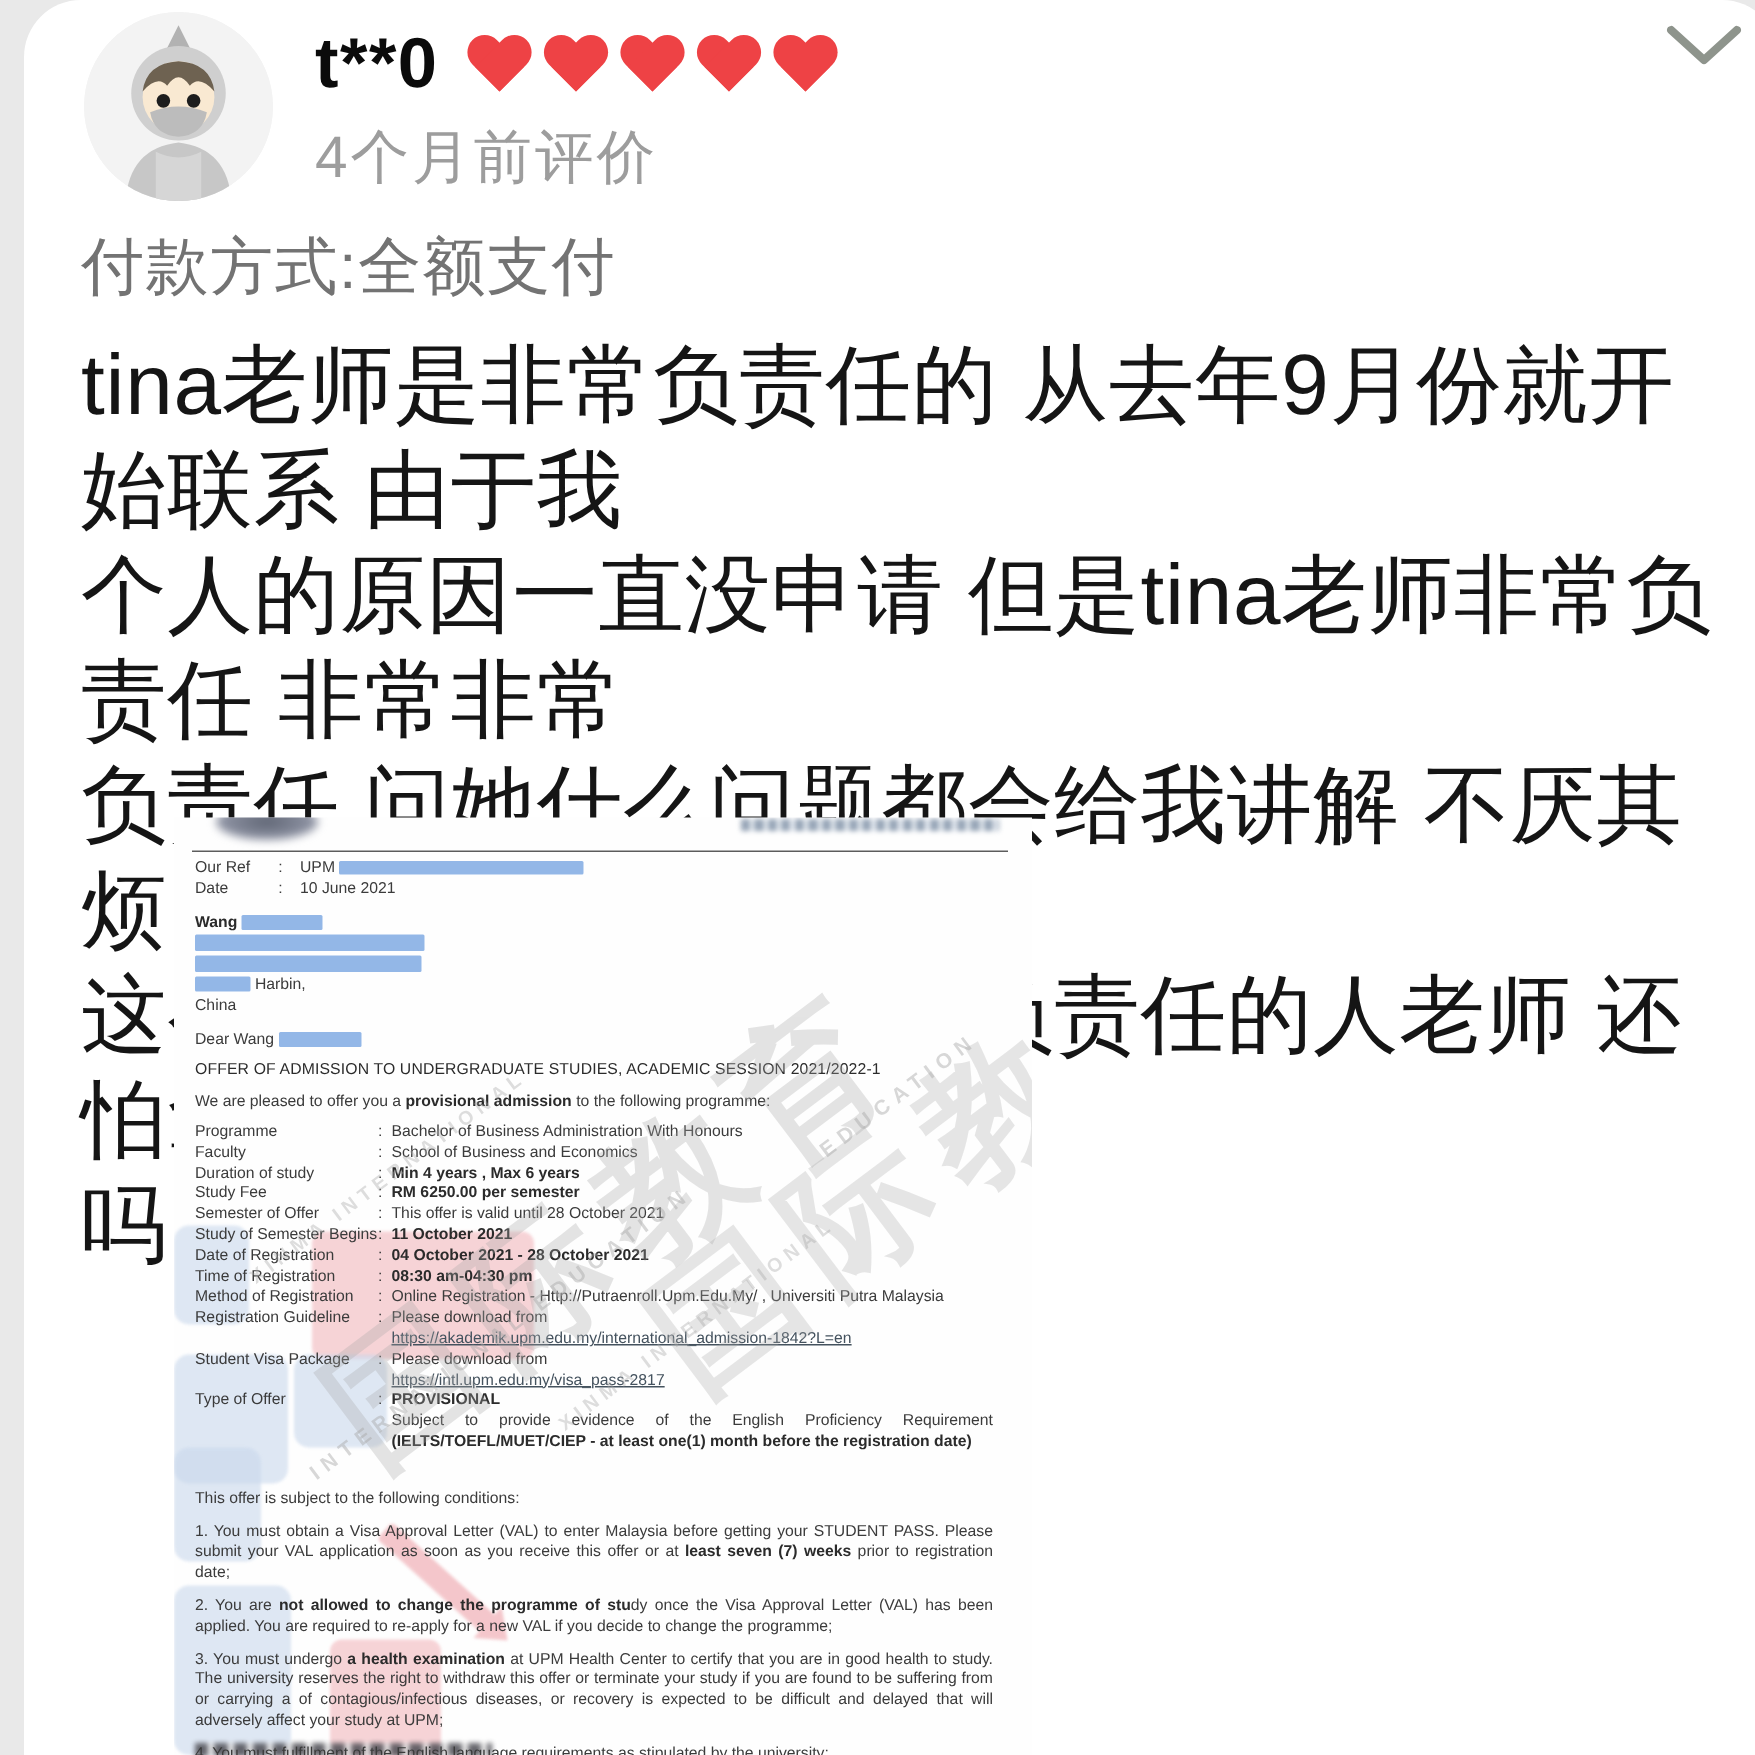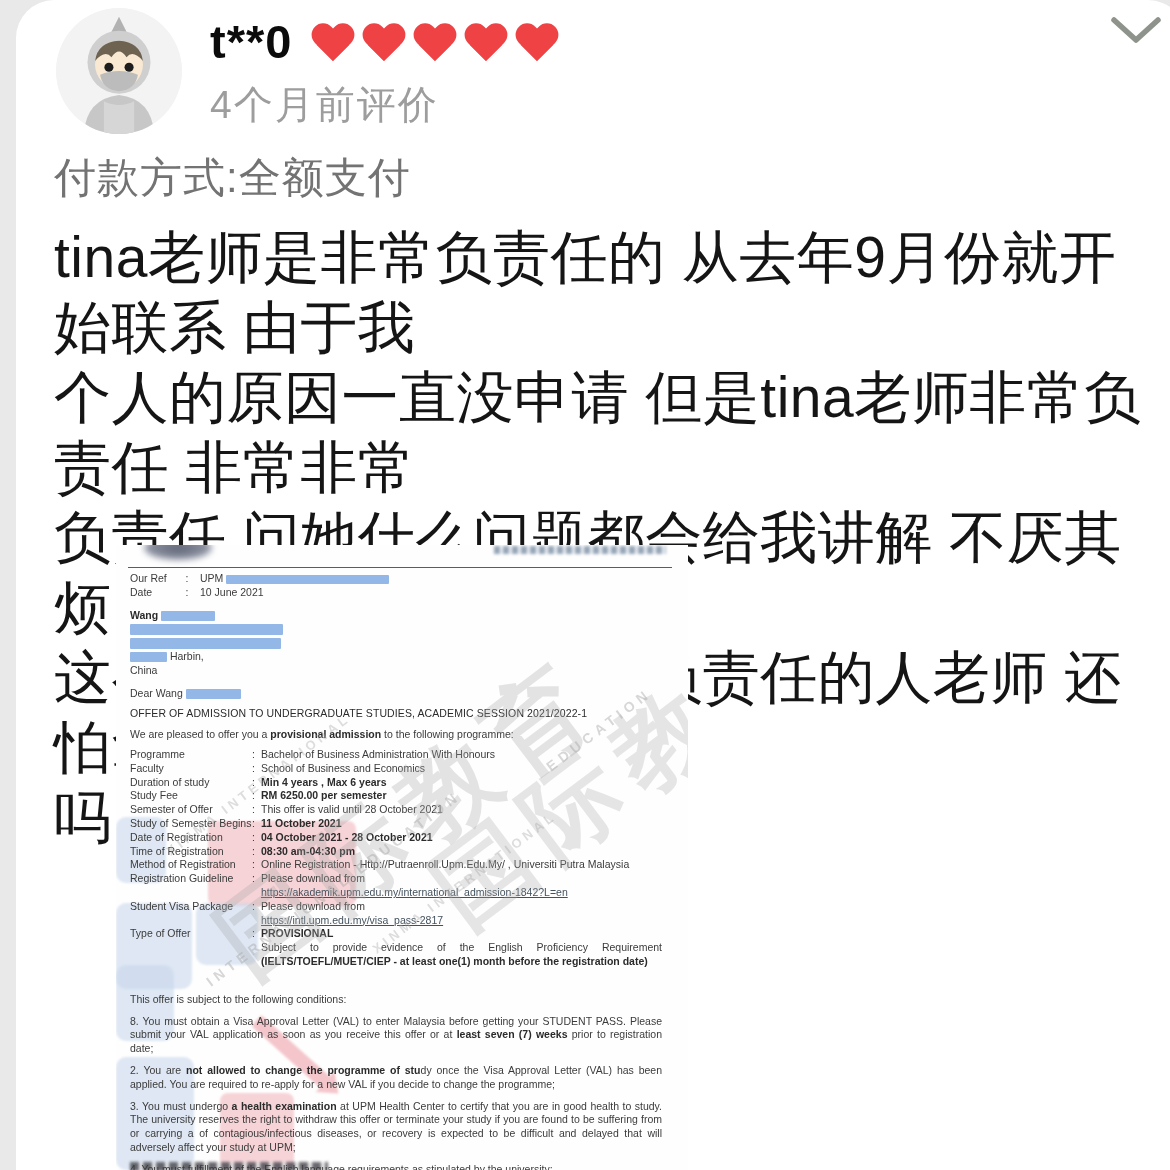--- a/index.html
+++ b/index.html
@@ -352,21 +352,21 @@
               <span class="f-sub j">Subject to provide evidence of the English Proficiency Requirement</span>
               <span class="f-sub b">(IELTS/TOEFL/MUET/CIEP - at least one(1) month before the registration date)</span>
             </span>
           </div>
 
       </div>
 
       <div class="cond-intro">This offer is subject to the following conditions:</div>
 
       <div>
-          <p class="cond"><span>8.  You must obtain a Visa Approval Letter (VAL) to enter Malaysia before getting your STUDENT PASS. Please submit your VAL application as soon as you receive this offer or at </span><span class="b">least seven (7) weeks</span><span> prior to registration date;</span></p>
+          <p class="cond"><span>1.  You must obtain a Visa Approval Letter (VAL) to enter Malaysia before getting your STUDENT PASS. Please submit your VAL application as soon as you receive this offer or at </span><span class="b">least seven (7) weeks</span><span> prior to registration date;</span></p>
           <p class="cond"><span>2.  You are </span><span class="b">not allowed to change the programme of stu</span><span>dy once the Visa Approval Letter (VAL) has been applied. You are required to re-apply for a new VAL if you decide to change the programme;</span></p>
           <p class="cond"><span>3.  You must undergo </span><span class="b">a health examination</span><span> at UPM Health Center to certify that you are in good health to study. The university reserves the right to withdraw this offer or terminate your study if you are found to be suffering from or carrying a of contagious/infectious diseases, or recovery is expected to be difficult and delayed that will adversely affect your study at UPM;</span></p>
           <p class="cond"><span>4.  You must fulfillment of the English language requirements as stipulated by the university;</span></p>
           <p class="cond"><span>5.  You must submission of th</span><span class="b">e original academic certificates/transcripts</span><span> for verification purposes during enrolment.</span></p>
         </div>
 
     </div>
   </div>
 
 </div>

